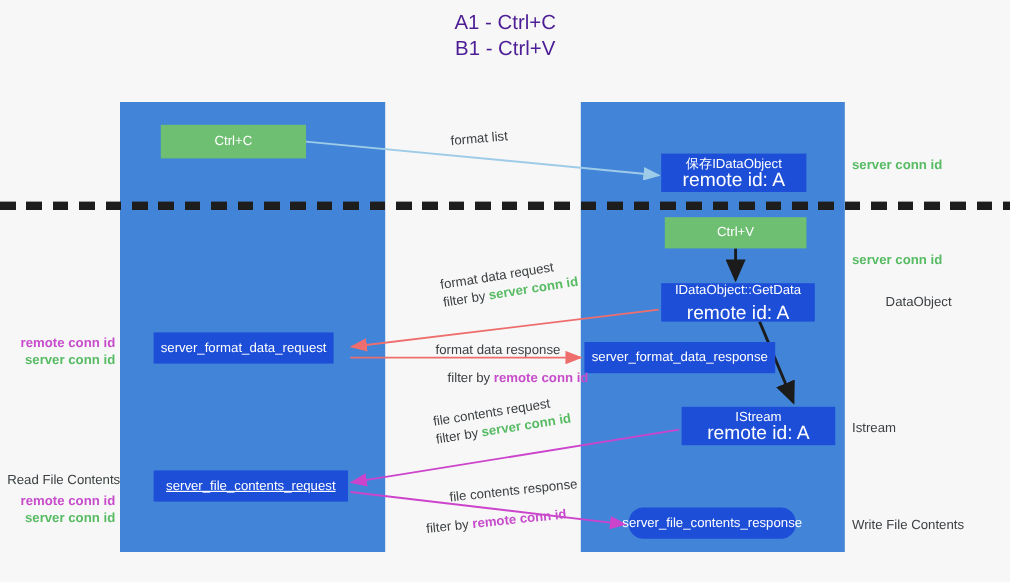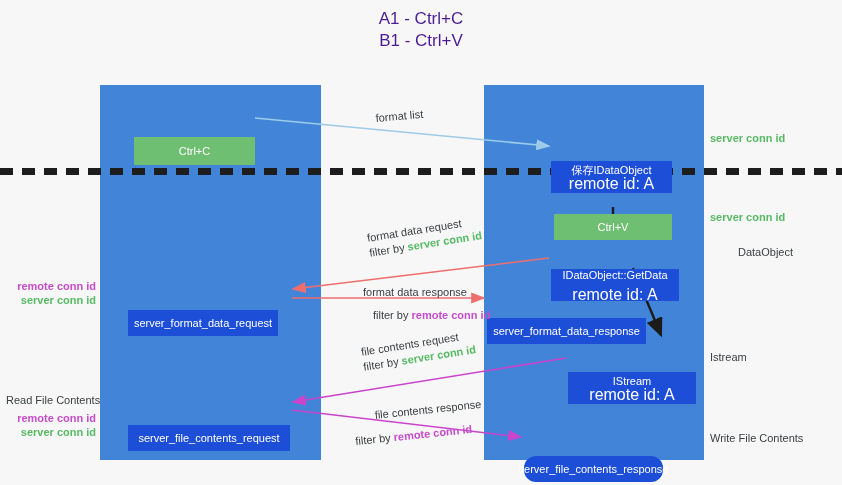--- a/index.html
+++ b/index.html
@@ -38,35 +38,34 @@
         to right,#1d1d1d 0 13px,rgba(0,0,0,0) 13px 22px);
   }
 
   
   .node{
     box-sizing:border-box;
     display:flex;flex-direction:column;
     align-items:center;justify-content:center;
     color:#ffffff;font-size:11px;line-height:13px;
     text-align:center;
-    margin-top:33px;
   }
   .node.green{background:#6fbf73;}
   .node.orange{background:#1d4ed8;}
   .node .l2{font-size:16px;}
 
   #n-ctrlc{left:134px;top:104px;width:121px;height:28px;}
   #n-save {left:551px;top:128px;width:121px;height:32px;}
   #n-ctrlv{left:554px;top:181px;width:118px;height:26px;}
   #n-getdata{left:551px;top:236px;width:128px;height:32px;justify-content:space-between;}
   #n-istream{left:568px;top:339px;width:128px;height:32px;}
 
   #n-sfdreq {left:128px;top:277px;width:150px;height:26px;}
   #n-sfdresp{left:487px;top:285px;width:159px;height:26px;}
-  #n-sfcreq {left:128px;top:392px;width:162px;height:26px;}
+  #n-sfcreq {left:128px;top:392px;width:162px;height:26px;text-decoration:underline;}
   #n-sfcresp{left:524px;top:423px;width:139px;height:26px;border-radius:12px;}
 
   
   .ann{font-size:11px;line-height:14px;color:#3c4043;white-space:nowrap;}
   .green-t{color:#57bb63;font-weight:bold;}
   .magenta-t{color:#c74ccc;font-weight:bold;}
   .plain-t{color:#3c4043;}
 
   #ann-sci1{left:710px;top:131px;}
   #ann-sci2{left:710px;top:210px;}

